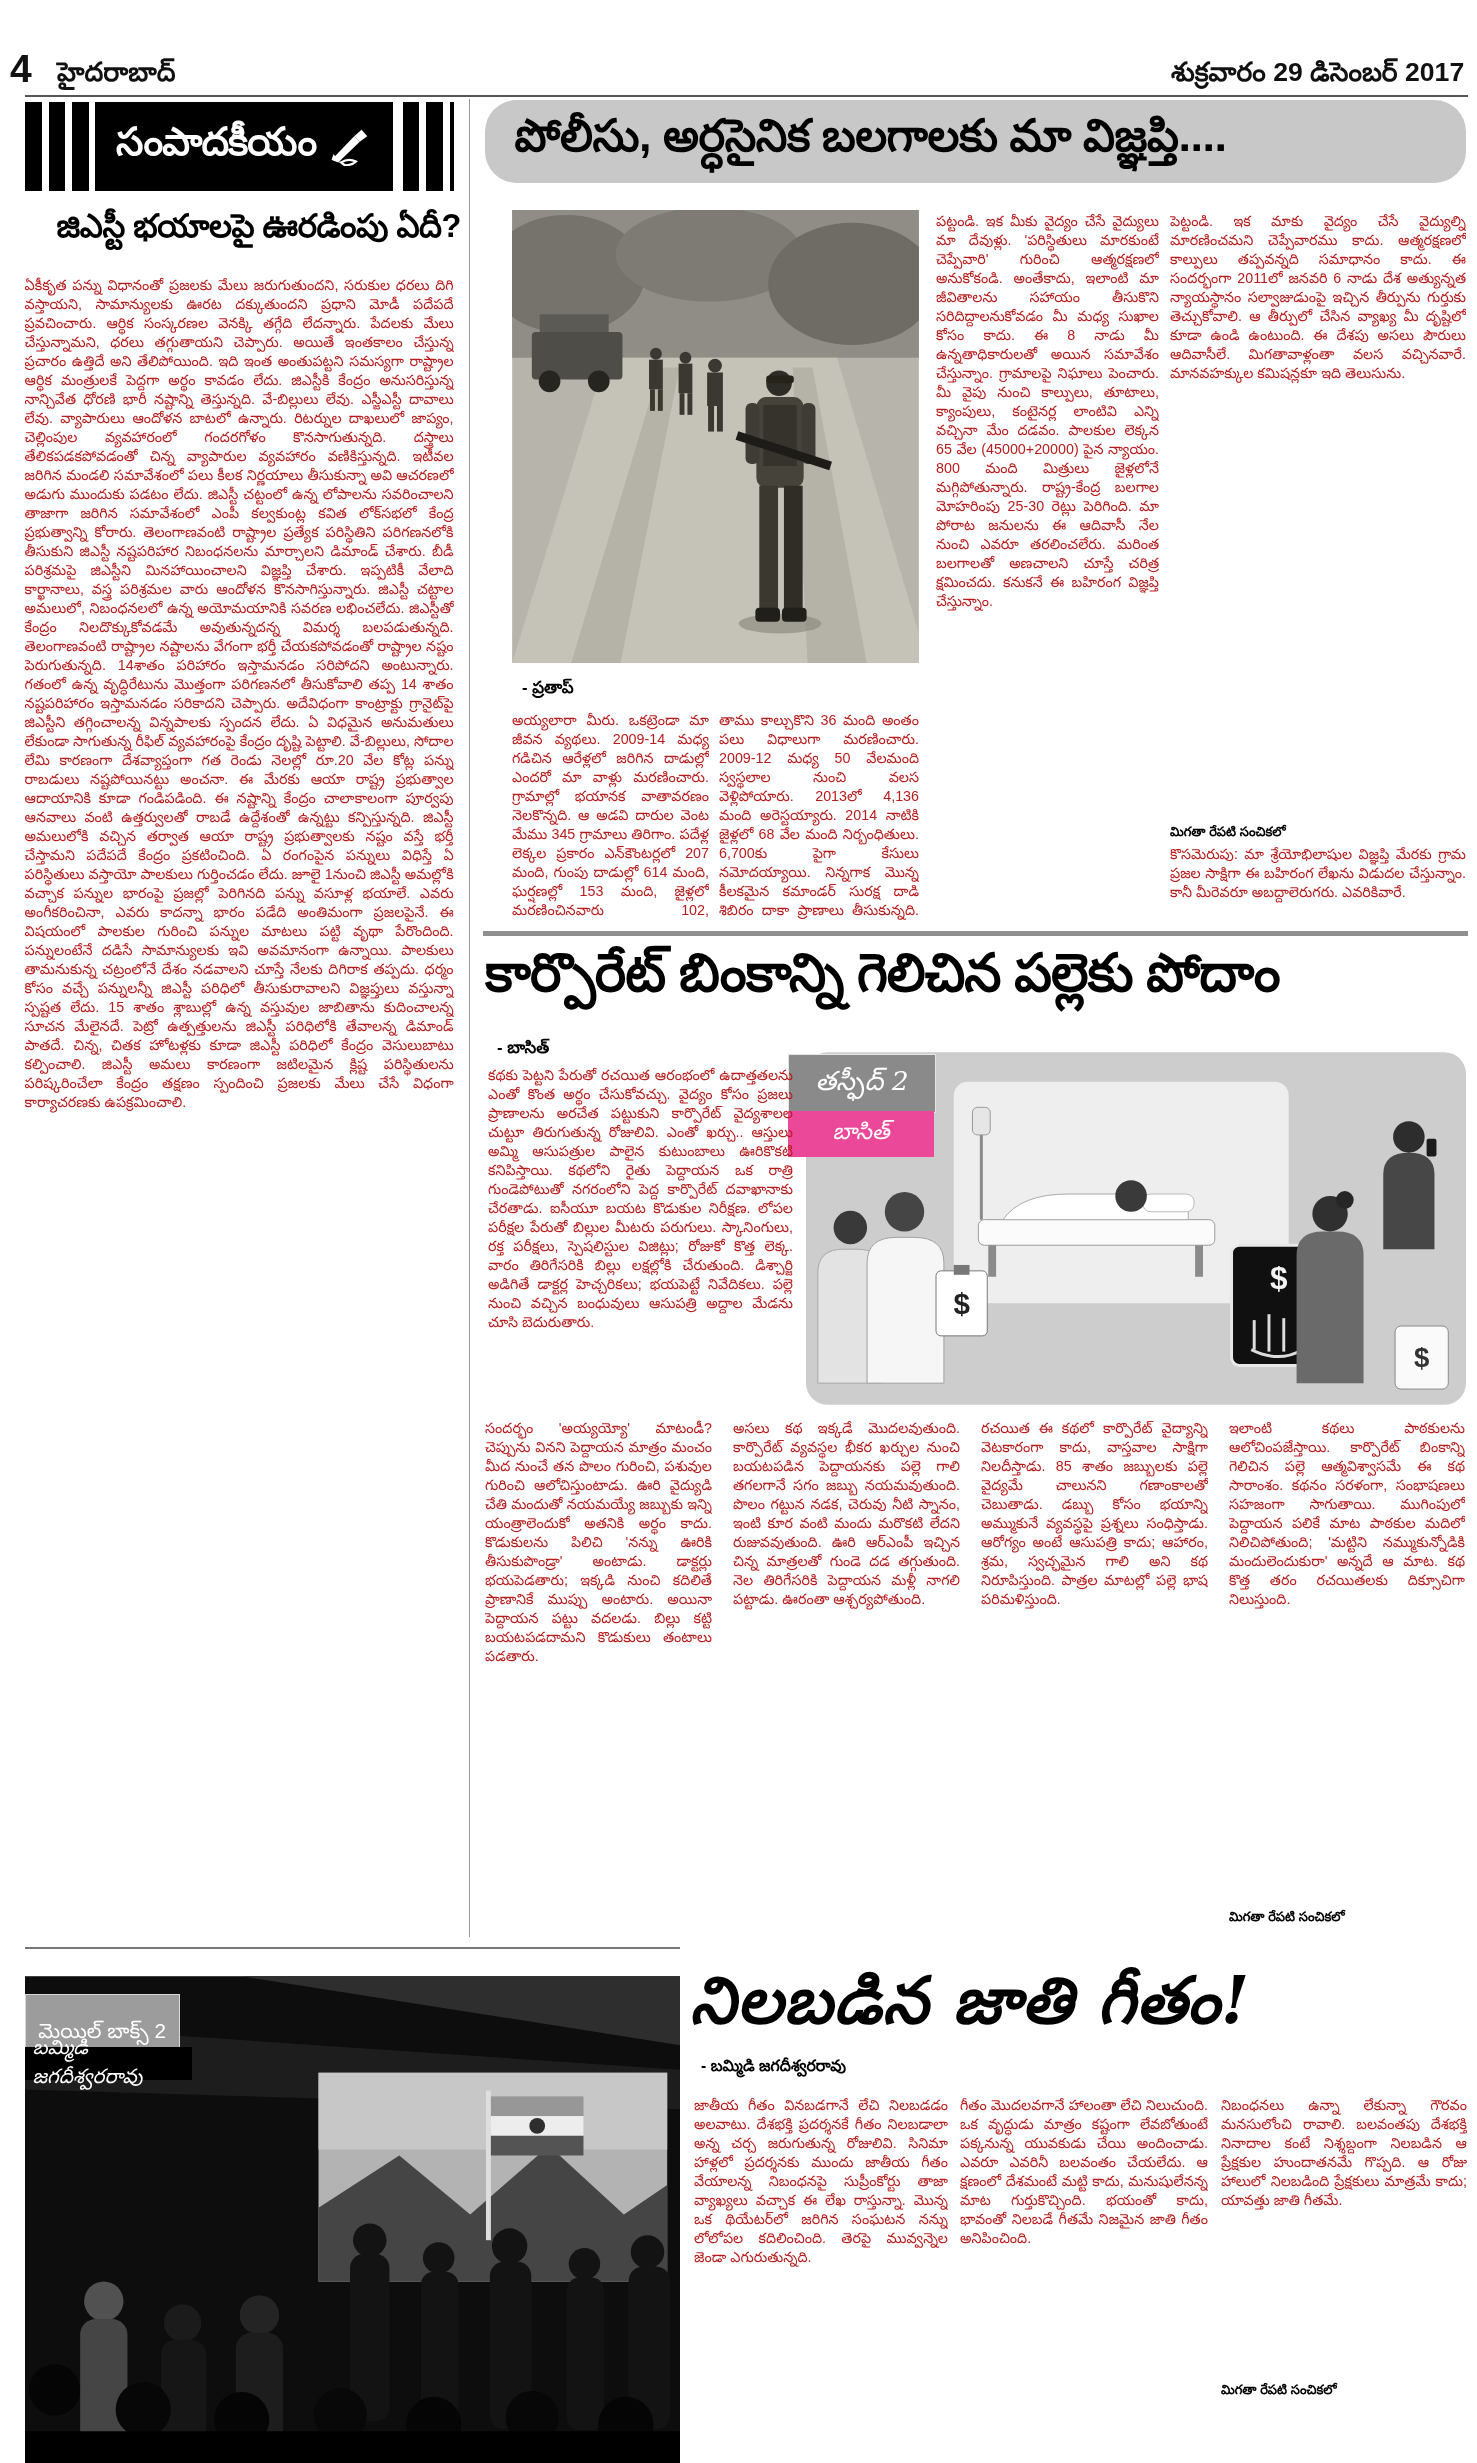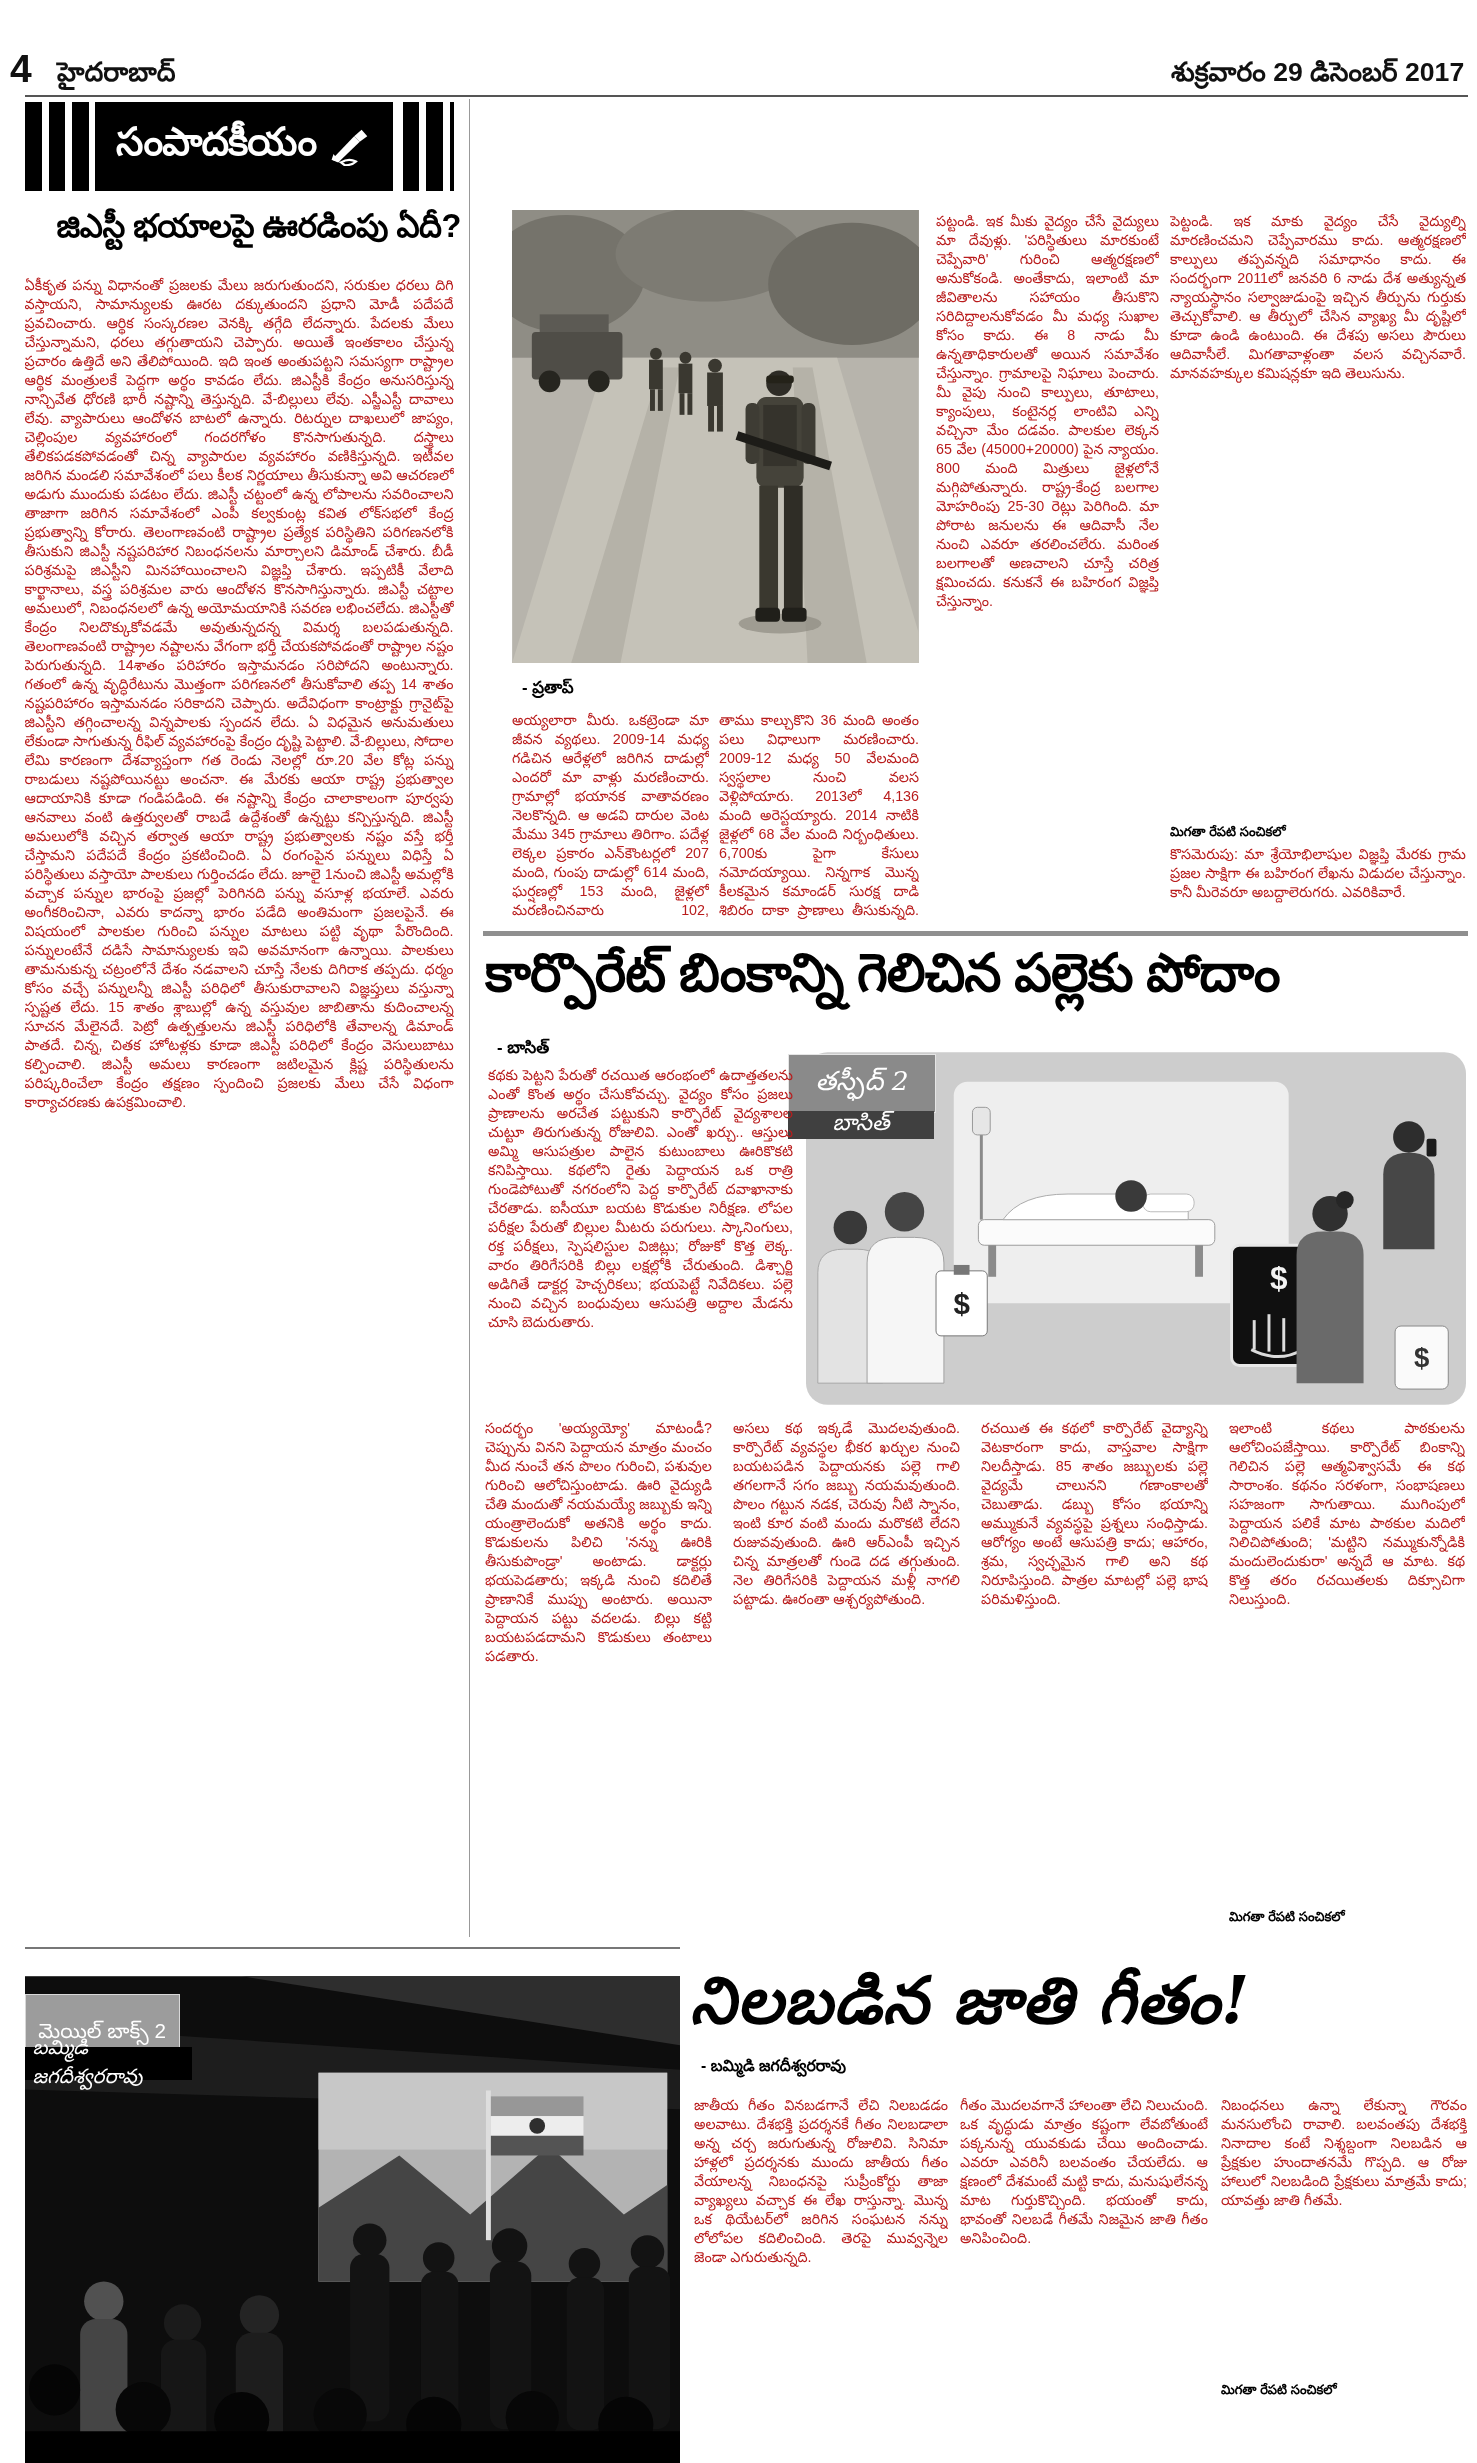--- a/index.html
+++ b/index.html
@@ -37,20 +37,23 @@
       </svg>
     </div>
   </div>
 
   <div class="abs headline" style="left:24.6px;top:207px;width:429px;font-size:32.5px;line-height:1.18;margin-left:32px;">జిఎస్టీ భయాలపై ఊరడింపు ఏదీ?</div>
 
   <div class="body-col" style="left:24.6px;top:276px;width:429px;height:1655px;">ఏకీకృత పన్ను విధానంతో ప్రజలకు మేలు జరుగుతుందని, సరుకుల ధరలు దిగి వస్తాయని, సామాన్యులకు ఊరట దక్కుతుందని ప్రధాని మోడీ పదేపదే ప్రవచించారు. ఆర్థిక సంస్కరణల వెనక్కి తగ్గేది లేదన్నారు. పేదలకు మేలు చేస్తున్నామని, ధరలు తగ్గుతాయని చెప్పారు. అయితే ఇంతకాలం చేస్తున్న ప్రచారం ఉత్తిదే అని తేలిపోయింది. ఇది ఇంత అంతుపట్టని సమస్యగా రాష్ట్రాల ఆర్థిక మంత్రులకే పెద్దగా అర్థం కావడం లేదు. జిఎస్టీకి కేంద్రం అనుసరిస్తున్న నాన్చివేత ధోరణి భారీ నష్టాన్ని తెస్తున్నది. వే-బిల్లులు లేవు. ఎస్జీఎస్టీ దావాలు లేవు. వ్యాపారులు ఆందోళన బాటలో ఉన్నారు. రిటర్నుల దాఖలులో జాప్యం, చెల్లింపుల వ్యవహారంలో గందరగోళం కొనసాగుతున్నది. దస్త్రాలు తేలికపడకపోవడంతో చిన్న వ్యాపారుల వ్యవహారం వణికిస్తున్నది. ఇటీవల జరిగిన మండలి సమావేశంలో పలు కీలక నిర్ణయాలు తీసుకున్నా అవి ఆచరణలో అడుగు ముందుకు పడటం లేదు. జిఎస్టీ చట్టంలో ఉన్న లోపాలను సవరించాలని తాజాగా జరిగిన సమావేశంలో ఎంపీ కల్వకుంట్ల కవిత లోక్‌సభలో కేంద్ర ప్రభుత్వాన్ని కోరారు. తెలంగాణవంటి రాష్ట్రాల ప్రత్యేక పరిస్థితిని పరిగణనలోకి తీసుకుని జిఎస్టీ నష్టపరిహార నిబంధనలను మార్చాలని డిమాండ్ చేశారు. బీడీ పరిశ్రమపై జిఎస్టీని మినహాయించాలని విజ్ఞప్తి చేశారు. ఇప్పటికీ వేలాది కార్ఖానాలు, వస్త్ర పరిశ్రమల వారు ఆందోళన కొనసాగిస్తున్నారు. జిఎస్టీ చట్టాల అమలులో, నిబంధనలలో ఉన్న అయోమయానికి సవరణ లభించలేదు. జిఎస్టీతో కేంద్రం నిలదొక్కుకోవడమే అవుతున్నదన్న విమర్శ బలపడుతున్నది. తెలంగాణవంటి రాష్ట్రాల నష్టాలను వేగంగా భర్తీ చేయకపోవడంతో రాష్ట్రాల నష్టం పెరుగుతున్నది. 14శాతం పరిహారం ఇస్తామనడం సరిపోదని అంటున్నారు. గతంలో ఉన్న వృద్ధిరేటును మొత్తంగా పరిగణనలో తీసుకోవాలి తప్ప 14 శాతం నష్టపరిహారం ఇస్తామనడం సరికాదని చెప్పారు. అదేవిధంగా కాంట్రాక్టు గ్రానైట్‌పై జిఎస్టీని తగ్గించాలన్న విన్నపాలకు స్పందన లేదు. ఏ విధమైన అనుమతులు లేకుండా సాగుతున్న రీఫిల్ వ్యవహారంపై కేంద్రం దృష్టి పెట్టాలి. వే-బిల్లులు, సోదాల లేమి కారణంగా దేశవ్యాప్తంగా గత రెండు నెలల్లో రూ.20 వేల కోట్ల పన్ను రాబడులు నష్టపోయినట్టు అంచనా. ఈ మేరకు ఆయా రాష్ట్ర ప్రభుత్వాల ఆదాయానికి కూడా గండిపడింది. ఈ నష్టాన్ని కేంద్రం చాలాకాలంగా పూర్వపు ఆనవాలు వంటి ఉత్తర్వులతో రాబడే ఉద్దేశంతో ఉన్నట్టు కన్పిస్తున్నది. జిఎస్టీ అమలులోకి వచ్చిన తర్వాత ఆయా రాష్ట్ర ప్రభుత్వాలకు నష్టం వస్తే భర్తీ చేస్తామని పదేపదే కేంద్రం ప్రకటించింది. ఏ రంగంపైన పన్నులు విధిస్తే ఏ పరిస్థితులు వస్తాయో పాలకులు గుర్తించడం లేదు. జూలై 1నుంచి జిఎస్టీ అమల్లోకి వచ్చాక పన్నుల భారంపై ప్రజల్లో పెరిగినది పన్ను వసూళ్ల భయాలే. ఎవరు అంగీకరించినా, ఎవరు కాదన్నా భారం పడేది అంతిమంగా ప్రజలపైనే. ఈ విషయంలో పాలకుల గురించి పన్నుల మాటలు పట్టి వృథా పేరొందింది. పన్నులంటేనే దడిసే సామాన్యులకు ఇవి అవమానంగా ఉన్నాయి. పాలకులు తామనుకున్న చట్రంలోనే దేశం నడవాలని చూస్తే నేలకు దిగిరాక తప్పదు. ధర్మం కోసం వచ్చే పన్నులన్నీ జిఎస్టీ పరిధిలో తీసుకురావాలని విజ్ఞప్తులు వస్తున్నా స్పష్టత లేదు. 15 శాతం శ్లాబుల్లో ఉన్న వస్తువుల జాబితాను కుదించాలన్న సూచన మేలైనదే. పెట్రో ఉత్పత్తులను జిఎస్టీ పరిధిలోకి తేవాలన్న డిమాండ్ పాతదే. చిన్న, చితక హోటళ్లకు కూడా జిఎస్టీ పరిధిలో కేంద్రం వెసులుబాటు కల్పించాలి. జిఎస్టీ అమలు కారణంగా జటిలమైన క్లిష్ట పరిస్థితులను పరిష్కరించేలా కేంద్రం తక్షణం స్పందించి ప్రజలకు మేలు చేసే విధంగా కార్యాచరణకు ఉపక్రమించాలి.</div>
 
   <div class="rule" style="left:469px;top:99px;width:1px;height:1838px;background:#999;"></div>
 
+  <div class="abs" style="left:485px;top:100px;width:981px;height:83px;background:#c8c8c8;border-radius:31.5px;display:flex;align-items:center;">
+    <span class="headline" style="font-size:45px;padding-left:29.6px;white-space:nowrap;">పోలీసు, అర్ధసైనిక బలగాలకు మా విజ్ఞప్తి....</span>
+  </div>
 
   <div class="abs" style="left:512px;top:210px;width:407px;height:453px;">
     <svg width="407" height="453" viewBox="0 0 413 460">
       <rect width="413" height="460" fill="#b7b4ac"></rect>
       <rect width="413" height="150" fill="#8f8d85"></rect>
       <ellipse cx="55" cy="65" rx="80" ry="60" fill="#75736b"></ellipse>
       <ellipse cx="200" cy="45" rx="95" ry="48" fill="#7d7b73"></ellipse>
       <ellipse cx="345" cy="75" rx="85" ry="62" fill="#6e6c64"></ellipse>
       <path d="M0 460 L95 150 L330 150 L413 430 L413 460 Z" fill="#c5c2b8"></path>
       <path d="M60 460 L150 160 L170 160 L110 460 Z" fill="#aaa79d" opacity="0.6"></path>
@@ -156,21 +159,21 @@
       <g>
         <rect x="598" y="278" width="54" height="64" rx="6" fill="#fafafa" stroke="#888"></rect>
         <text x="625" y="320" text-anchor="middle" font-size="28" font-weight="bold" fill="#333">$</text>
       </g>
     </svg>
   </div>
 
   <div class="abs" style="left:788px;top:1054px;width:146px;height:57px;background:#8a8a8a;border:1px solid #e5e5e5;display:flex;align-items:center;justify-content:center;">
     <span class="script" style="color:#fff;font-size:26.6px;">తస్ఫీద్ 2</span>
   </div>
-  <div class="abs" style="left:788px;top:1111px;width:146px;height:28px;background:#404040;display:flex;align-items:center;justify-content:center;">
+  <div class="abs" style="left:788px;top:1111px;width:146px;height:46px;background:#ec4899;display:flex;align-items:center;justify-content:center;">
     <span class="script" style="color:#fff;font-size:22.7px;">బాసిత్</span>
   </div>
 
   <div class="body-col" style="left:488px;top:1066px;width:305px;height:339px;">కథకు పెట్టని పేరుతో రచయిత ఆరంభంలో ఉదాత్తతలను ఎంతో కొంత అర్థం చేసుకోవచ్చు. వైద్యం కోసం ప్రజలు ప్రాణాలను అరచేత పట్టుకుని కార్పొరేట్ వైద్యశాలల చుట్టూ తిరుగుతున్న రోజులివి. ఎంతో ఖర్చు.. ఆస్తులు అమ్మి ఆసుపత్రుల పాలైన కుటుంబాలు ఊరికొకటి కనిపిస్తాయి. కథలోని రైతు పెద్దాయన ఒక రాత్రి గుండెపోటుతో నగరంలోని పెద్ద కార్పొరేట్ దవాఖానాకు చేరతాడు. ఐసీయూ బయట కొడుకుల నిరీక్షణ. లోపల పరీక్షల పేరుతో బిల్లుల మీటరు పరుగులు. స్కానింగులు, రక్త పరీక్షలు, స్పెషలిస్టుల విజిట్లు; రోజుకో కొత్త లెక్క. వారం తిరిగేసరికి బిల్లు లక్షల్లోకి చేరుతుంది. డిశ్చార్జి అడిగితే డాక్టర్ల హెచ్చరికలు; భయపెట్టే నివేదికలు. పల్లె నుంచి వచ్చిన బంధువులు ఆసుపత్రి అద్దాల మేడను చూసి బెదురుతారు.</div>
 
   <div class="body-col" style="left:485px;top:1419px;width:227px;height:514px;">సందర్భం 'అయ్యయ్యో' మాటండీ? చెప్పును వినని పెద్దాయన మాత్రం మంచం మీద నుంచే తన పొలం గురించి, పశువుల గురించి ఆలోచిస్తుంటాడు. ఊరి వైద్యుడి చేతి మందుతో నయమయ్యే జబ్బుకు ఇన్ని యంత్రాలెందుకో అతనికి అర్థం కాదు. కొడుకులను పిలిచి 'నన్ను ఊరికి తీసుకుపొండ్రా' అంటాడు. డాక్టర్లు భయపెడతారు; ఇక్కడి నుంచి కదిలితే ప్రాణానికే ముప్పు అంటారు. అయినా పెద్దాయన పట్టు వదలడు. బిల్లు కట్టి బయటపడదామని కొడుకులు తంటాలు పడతారు.</div>
   <div class="body-col" style="left:733px;top:1419px;width:227px;height:514px;">అసలు కథ ఇక్కడే మొదలవుతుంది. కార్పొరేట్ వ్యవస్థల భీకర ఖర్చుల నుంచి బయటపడిన పెద్దాయనకు పల్లె గాలి తగలగానే సగం జబ్బు నయమవుతుంది. పొలం గట్టున నడక, చెరువు నీటి స్నానం, ఇంటి కూర వంటి మందు మరొకటి లేదని రుజువవుతుంది. ఊరి ఆర్ఎంపీ ఇచ్చిన చిన్న మాత్రలతో గుండె దడ తగ్గుతుంది. నెల తిరిగేసరికి పెద్దాయన మళ్లీ నాగలి పట్టాడు. ఊరంతా ఆశ్చర్యపోతుంది.</div>
   <div class="body-col" style="left:981px;top:1419px;width:227px;height:514px;">రచయిత ఈ కథలో కార్పొరేట్ వైద్యాన్ని వెటకారంగా కాదు, వాస్తవాల సాక్షిగా నిలదీస్తాడు. 85 శాతం జబ్బులకు పల్లె వైద్యమే చాలునని గణాంకాలతో చెబుతాడు. డబ్బు కోసం భయాన్ని అమ్ముకునే వ్యవస్థపై ప్రశ్నలు సంధిస్తాడు. ఆరోగ్యం అంటే ఆసుపత్రి కాదు; ఆహారం, శ్రమ, స్వచ్ఛమైన గాలి అని కథ నిరూపిస్తుంది. పాత్రల మాటల్లో పల్లె భాష పరిమళిస్తుంది.</div>
   <div class="body-col" style="left:1229px;top:1419px;width:236px;height:485px;">ఇలాంటి కథలు పాఠకులను ఆలోచింపజేస్తాయి. కార్పొరేట్ బింకాన్ని గెలిచిన పల్లె ఆత్మవిశ్వాసమే ఈ కథ సారాంశం. కథనం సరళంగా, సంభాషణలు సహజంగా సాగుతాయి. ముగింపులో పెద్దాయన పలికే మాట పాఠకుల మదిలో నిలిచిపోతుంది; 'మట్టిని నమ్ముకున్నోడికి మందులెందుకురా' అన్నదే ఆ మాట. కథ కొత్త తరం రచయితలకు దిక్సూచిగా నిలుస్తుంది.</div>
   <div class="cont-marker" style="left:1229px;top:1909px;width:236px;">మిగతా రేపటి సంచికలో</div>

